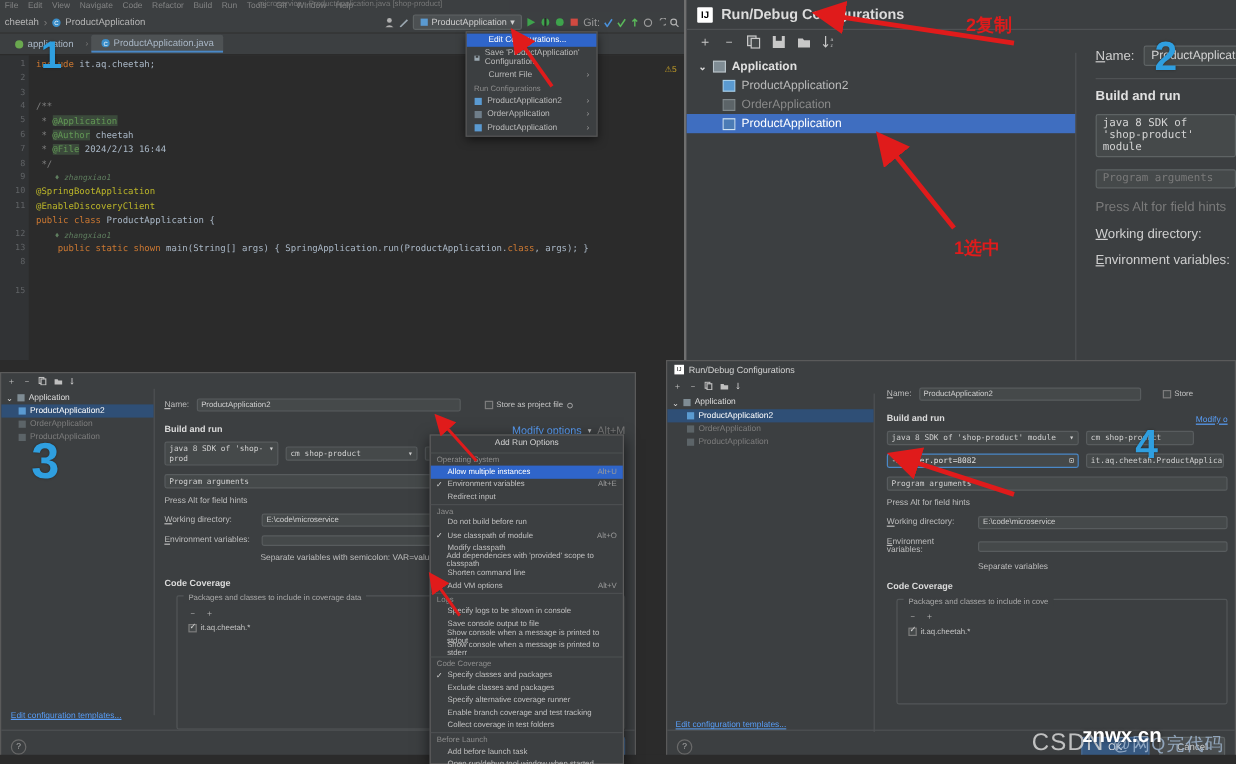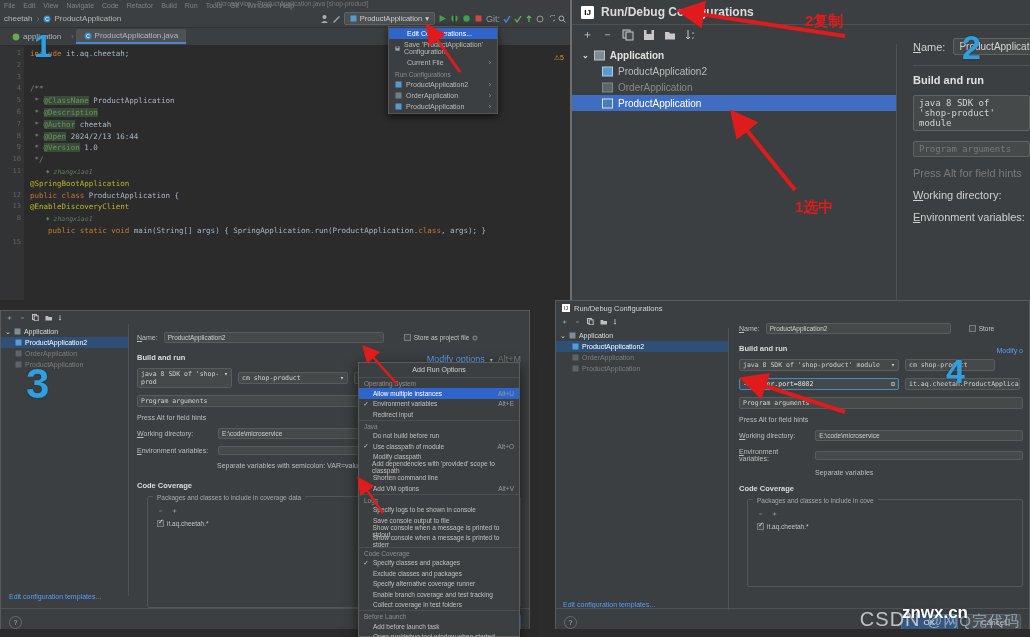--- a/index.html
+++ b/index.html
@@ -82,21 +82,21 @@
   .mini-tree { width:128px; border-right:1px solid #4f5254; height:272px; padding-top:2px;}
   .mtn { display:flex; align-items:center; gap:3px; height:11px; font-size:7px; padding-left:4px; color:#b4b4b4;}
   .mtn.root{ color:#dcdcdc; }
   .mtn.sel { background:#2f4f76; color:#fff; }
   .mtn.dim { color:#7d7d7d; }
   .mini-right { position:absolute; left:130px; top:15px; right:0; bottom:28px; padding:6px 8px 0 6px;}
   .mrow { display:flex; align-items:center; gap:6px; margin-bottom:7px; font-size:7px; color:#bdbdbd;}
   .minp { background:#45494a; border:1px solid #585c5e; border-radius:2px; padding:1px 3px;
      font-size:6.5px; color:#cfcfcf;}
   .msec { font-weight:bold; font-size:7.5px; color:#dcdcdc; margin:3px 0 6px;}
-  .link { color:#589df6; cursor:pointer;}
+  .link { color:#589df6; text-decoration:underline; cursor:pointer;}
   .dlg-foot { position:absolute; left:0; right:0; bottom:0; height:28px;
      border-top:1px solid #4f5254; display:flex; align-items:center; padding:0 8px; gap:8px;}
   .okbtn { background:#365880; color:#e8e8e8; border:1px solid #4a6d96; border-radius:2px;
      padding:3px 22px; font-size:8px; margin-left:auto;}
   .helpbtn { width:13px; height:13px; border:1px solid #6a6a6a; border-radius:50%;
      font-size:7px; display:flex; align-items:center; justify-content:center; color:#b0b0b0;}
   .cov-box { border:1px solid #525658; border-radius:2px; padding:4px 5px; }
   .cov-legend{ position:relative; top:-9px; background:#3c3f41; display:inline-block;
      padding:0 4px; font-size:6.5px; color:#a9a9a9;}
   .chk { display:inline-flex; align-items:center; gap:3px; font-size:6.5px; color:#c4c4c4;}
@@ -254,32 +254,30 @@
         <div>13</div>
         <div>8</div>
         <div></div>
         <div>15</div>
       </div>
     <div class="code" id="codearea">
         <div><span class="kw">include</span> it.aq.cheetah;</div>
         <div></div>
         <div></div>
         <div><span class="cmt">/**</span></div>
-        <div><span class="cmt"> * </span><span class="cmt-tag">@ClassName</span> ProductApplication</div>
-        <div><span class="cmt"> * </span><span class="cmt-tag">@Description</span></div>
+        <div><span class="cmt"> * </span><span class="cmt-tag">@Application</span></div>
         <div><span class="cmt"> * </span><span class="cmt-tag">@Author</span> cheetah</div>
-        <div><span class="cmt"> * </span><span class="cmt-tag">@Open</span> 2024/2/13 16:44</div>
-        <div><span class="cmt"> * </span><span class="cmt-tag">@Version</span> 1.0</div>
+        <div><span class="cmt"> * </span><span class="cmt-tag">@File</span> 2024/2/13 16:44</div>
         <div><span class="cmt"> */</span></div>
         <div><span class="hint">&nbsp;&nbsp;&nbsp;&nbsp;♦ zhangxiao1</span></div>
         <div><span class="ann">@SpringBootApplication</span></div>
+        <div><span class="ann">@EnableDiscoveryClient</span></div>
         <div><span class="kw">public</span> <span class="kw">class</span> ProductApplication {</div>
-        <div><span class="ann">@EnableDiscoveryClient</span></div>
         <div><span class="hint">&nbsp;&nbsp;&nbsp;&nbsp;♦ zhangxiao1</span></div>
-        <div>    <span class="kw">public</span> <span class="kw">static</span> <span class="kw">void</span> main(String[] args) { SpringApplication.run(ProductApplication.<span class="kw">class</span>, args); }</div>
+        <div>    <span class="kw">public</span> <span class="kw">static</span> <span class="kw">shown</span> main(String[] args) { SpringApplication.run(ProductApplication.<span class="kw">class</span>, args); }</div>
       </div>
     <div class="warnbadge">
       ⚠<span>5</span>
     </div>
   </div>
 
   <div id="runmenu">
     <div class="mi sel">
       <span style="width:8px;"></span>
       <span>Edit Configurations...</span>

